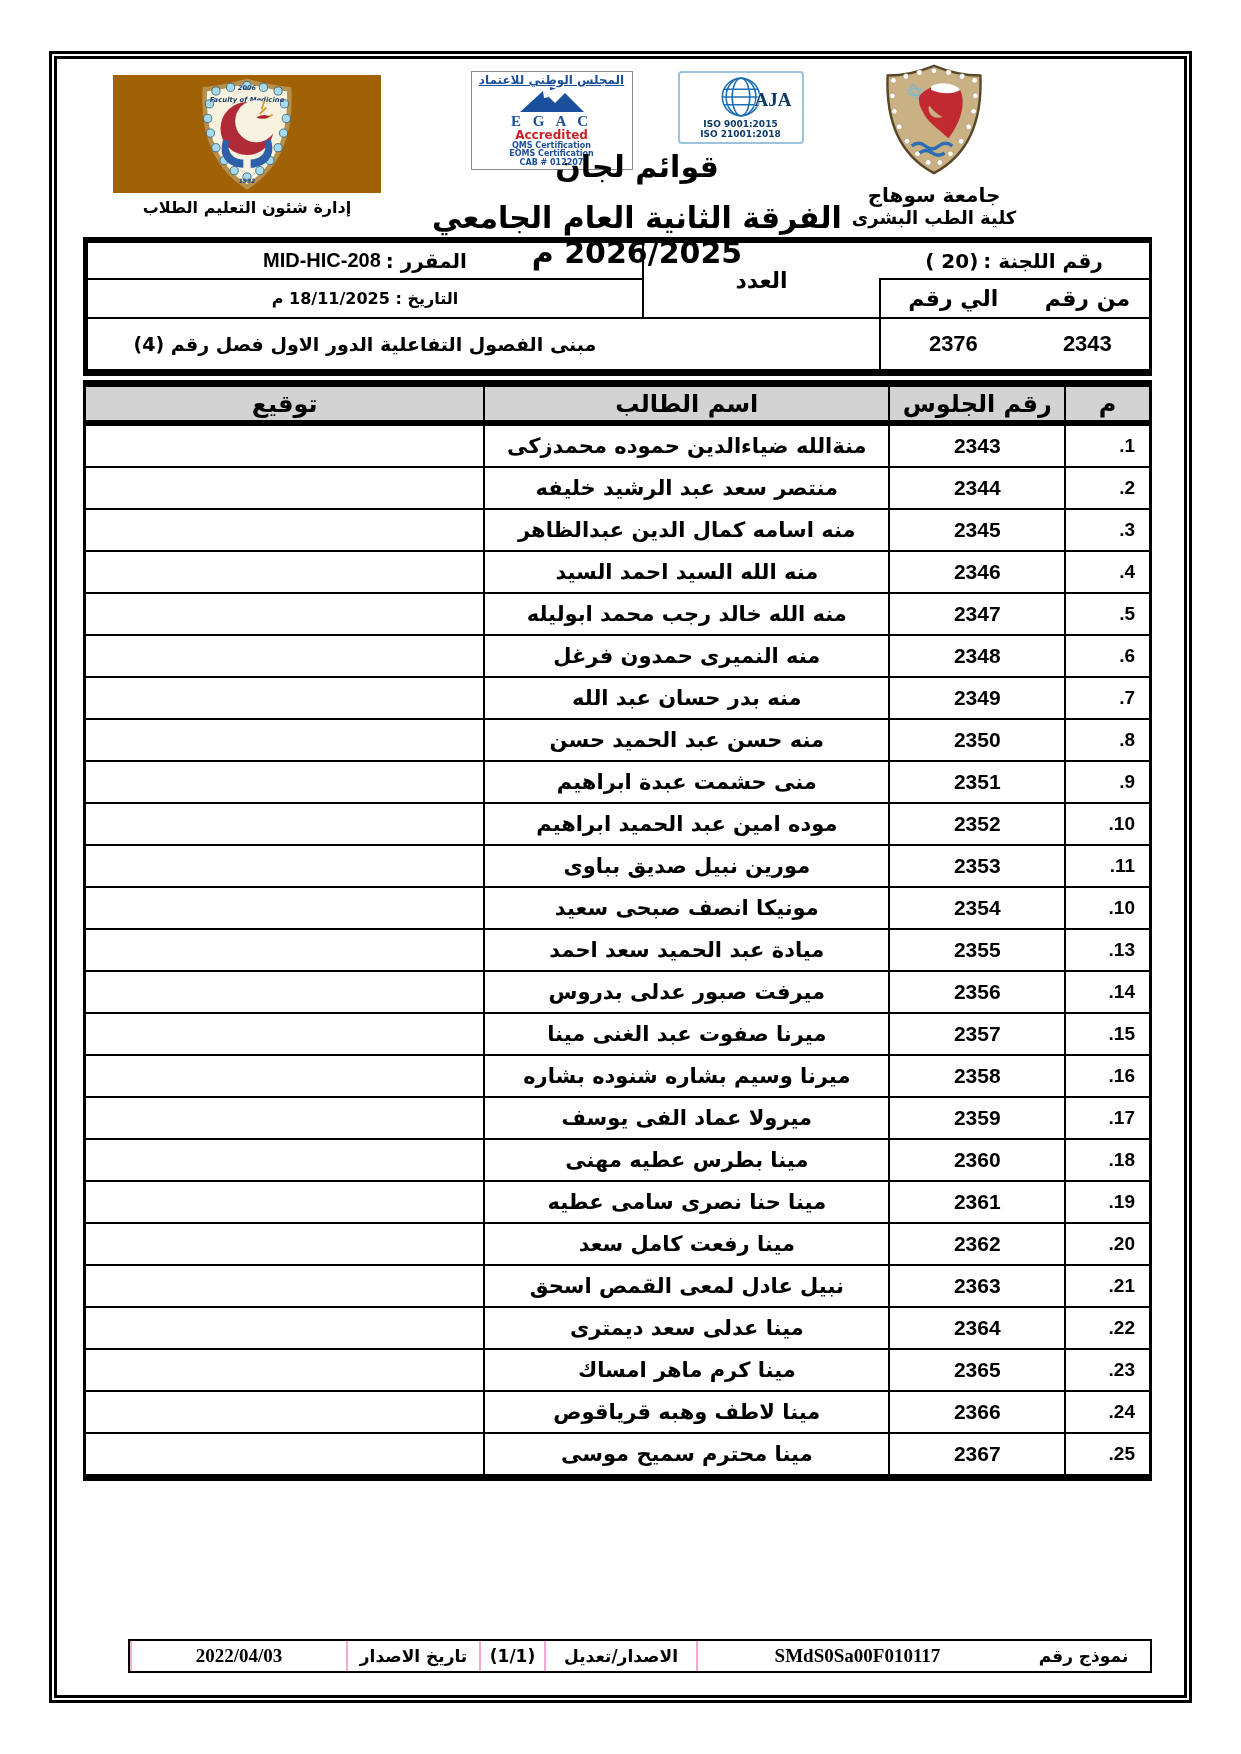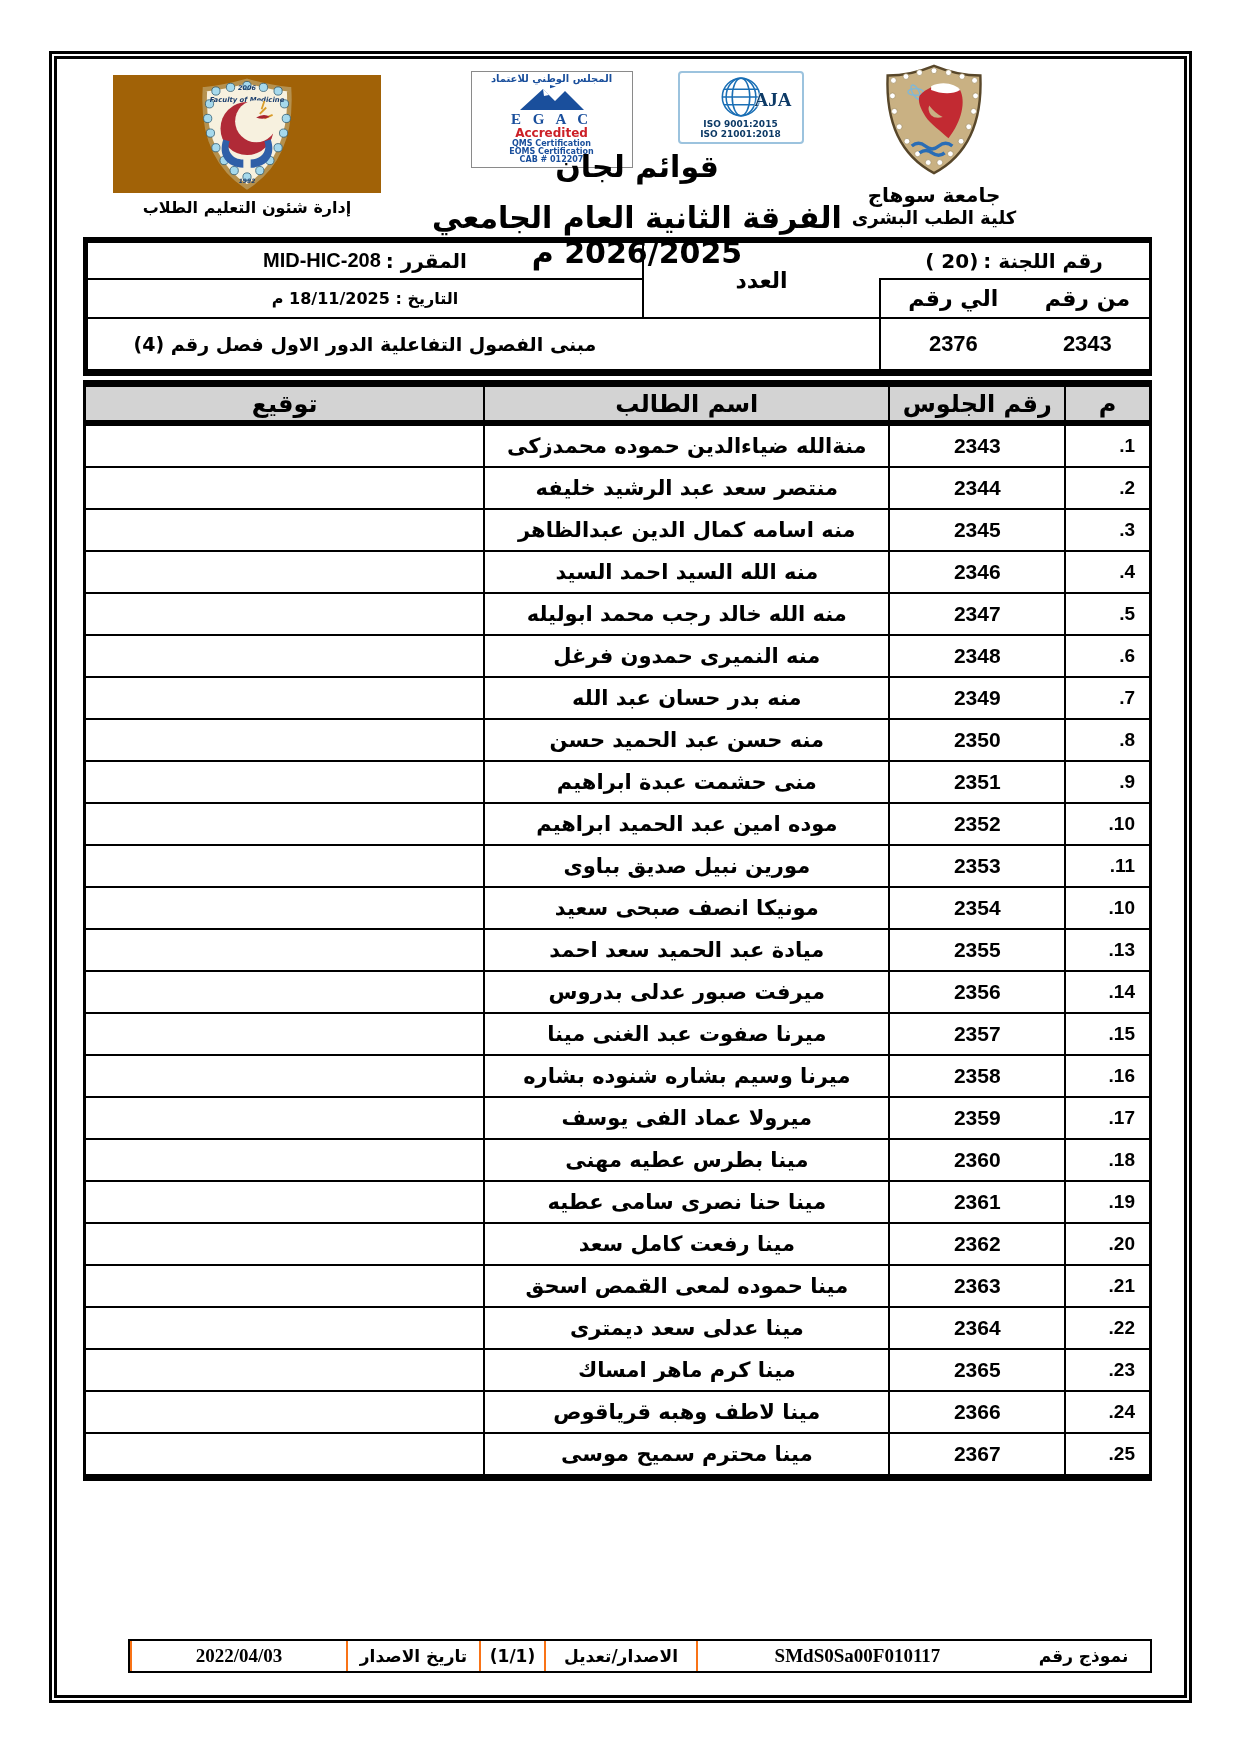--- a/index.html
+++ b/index.html
@@ -9,21 +9,21 @@
         border:8px double #000;box-sizing:border-box;background:#fff;}
 
   
   .hdr-left{position:absolute;left:56px;top:16px;width:268px;text-align:center;}
   .fac-logo{width:268px;height:118px;background:#a16207;display:flex;align-items:center;justify-content:center;font-style:italic;}
   .dept{margin-top:5px;font-size:16px;direction:rtl;}
 
   .hdr-center{position:absolute;left:320px;top:12px;width:520px;text-align:center;}
   .cert-row{display:flex;justify-content:center;align-items:flex-start;gap:45px;height:72px;}
   .egac-box{width:152px;border:1px solid #8a8a8a;background:#fff;padding:2px 4px;line-height:1.05;}
-  .egac-ar{font-size:10px;color:#1a4f9c;direction:rtl;}
+  .egac-ar{font-size:12px;color:#1a4f9c;direction:rtl;text-decoration:underline;}
   .egac-name{font-size:15px;letter-spacing:4px;color:#1a4f9c;font-family:"Liberation Serif",serif;margin-top:-2px;}
   .egac-acc{font-size:12px;color:#cc2027;margin-top:-1px;}
   .egac-line{font-size:8px;color:#1a4f9c;}
   .aja-box{width:118px;border:2px solid #9cc3de;border-radius:4px;background:#fff;padding:2px 2px;line-height:1.15;position:relative;}
   .aja-globe-row{position:relative;height:44px;}
   .aja-name{position:absolute;right:8px;top:14px;font-size:19px;color:#0d3a66;
             font-family:"Liberation Serif",serif;text-shadow:0 0 2px #fff,0 0 2px #fff;}
   .aja-iso{font-size:9px;color:#0d3a66;}
   .doc-title{font-size:30px;direction:rtl;margin-top:6px;}
   .doc-subtitle{font-size:30px;direction:rtl;margin-top:16px;}
@@ -57,21 +57,21 @@
               font-family:"Liberation Sans",sans-serif;font-weight:bold;font-size:19px;}
   td.td-seat{text-align:center;font-family:"Liberation Sans",sans-serif;font-weight:bold;font-size:21px;}
   td.td-name{text-align:center;font-size:21px;font-weight:bold;}
   td.td-sign{background:#fff;}
 
   
   .footer-table{position:absolute;left:71px;top:1580px;width:1024px;height:34px;direction:rtl;
                 display:grid;grid-template-columns:133px 321px 152px 65px 133px auto;
                 border:2px solid #000;box-sizing:border-box;}
   .fc{display:flex;align-items:center;justify-content:center;font-size:17px;}
-  .fc.bl{border-left:2px solid #f97316;}
+  .fc.bl{border-left:2px solid #f9a8d4;}
   .fc-serif{font-family:"Liberation Serif",serif;font-size:19px;}
 </style>
 </head>
 <body>
 
 <div class="viewport">
   <div class="page">
 
     <div class="hdr-left">
       <div class="fac-logo">
@@ -340,21 +340,21 @@
             </tr>
             <tr>
               <td class="td-index">20.</td>
               <td class="td-seat">2362</td>
               <td class="td-name">مينا رفعت كامل سعد</td>
               <td class="td-sign"></td>
             </tr>
             <tr>
               <td class="td-index">21.</td>
               <td class="td-seat">2363</td>
-              <td class="td-name">مينا حموده لمعى القمص اسحق</td>
+              <td class="td-name">نبيل عادل لمعى القمص اسحق</td>
               <td class="td-sign"></td>
             </tr>
             <tr>
               <td class="td-index">22.</td>
               <td class="td-seat">2364</td>
               <td class="td-name">مينا عدلى سعد ديمترى</td>
               <td class="td-sign"></td>
             </tr>
             <tr>
               <td class="td-index">23.</td>

